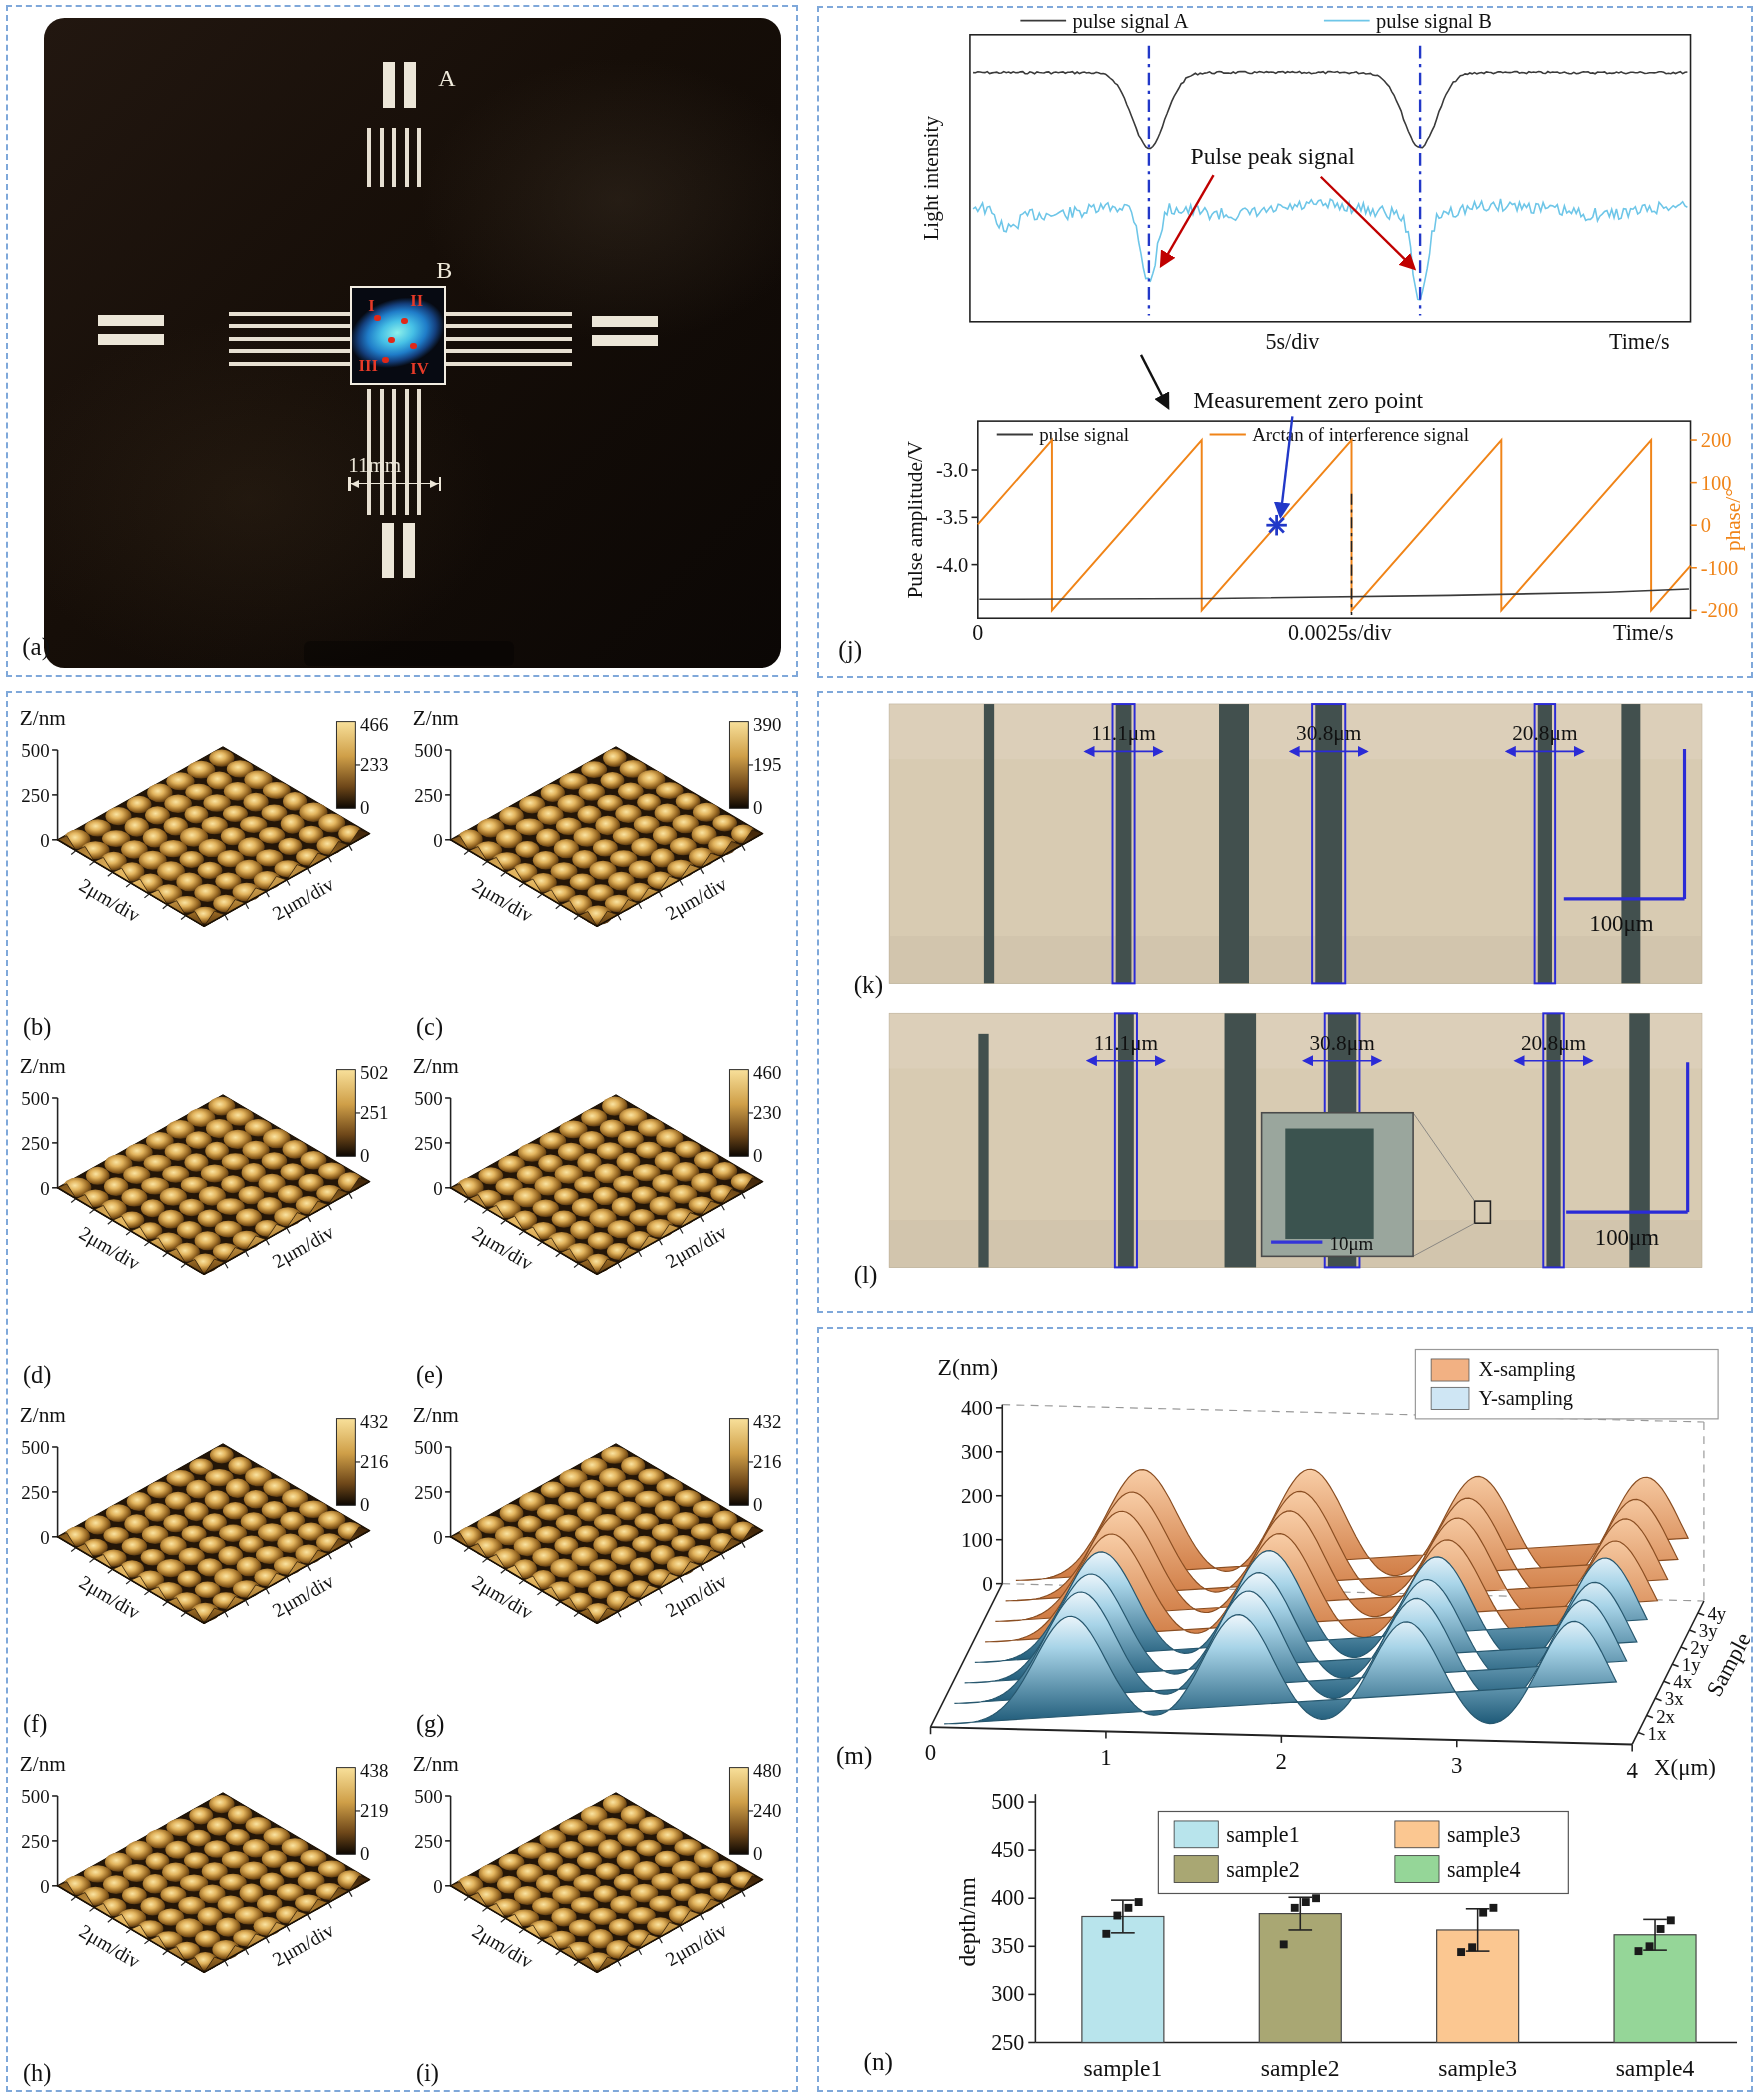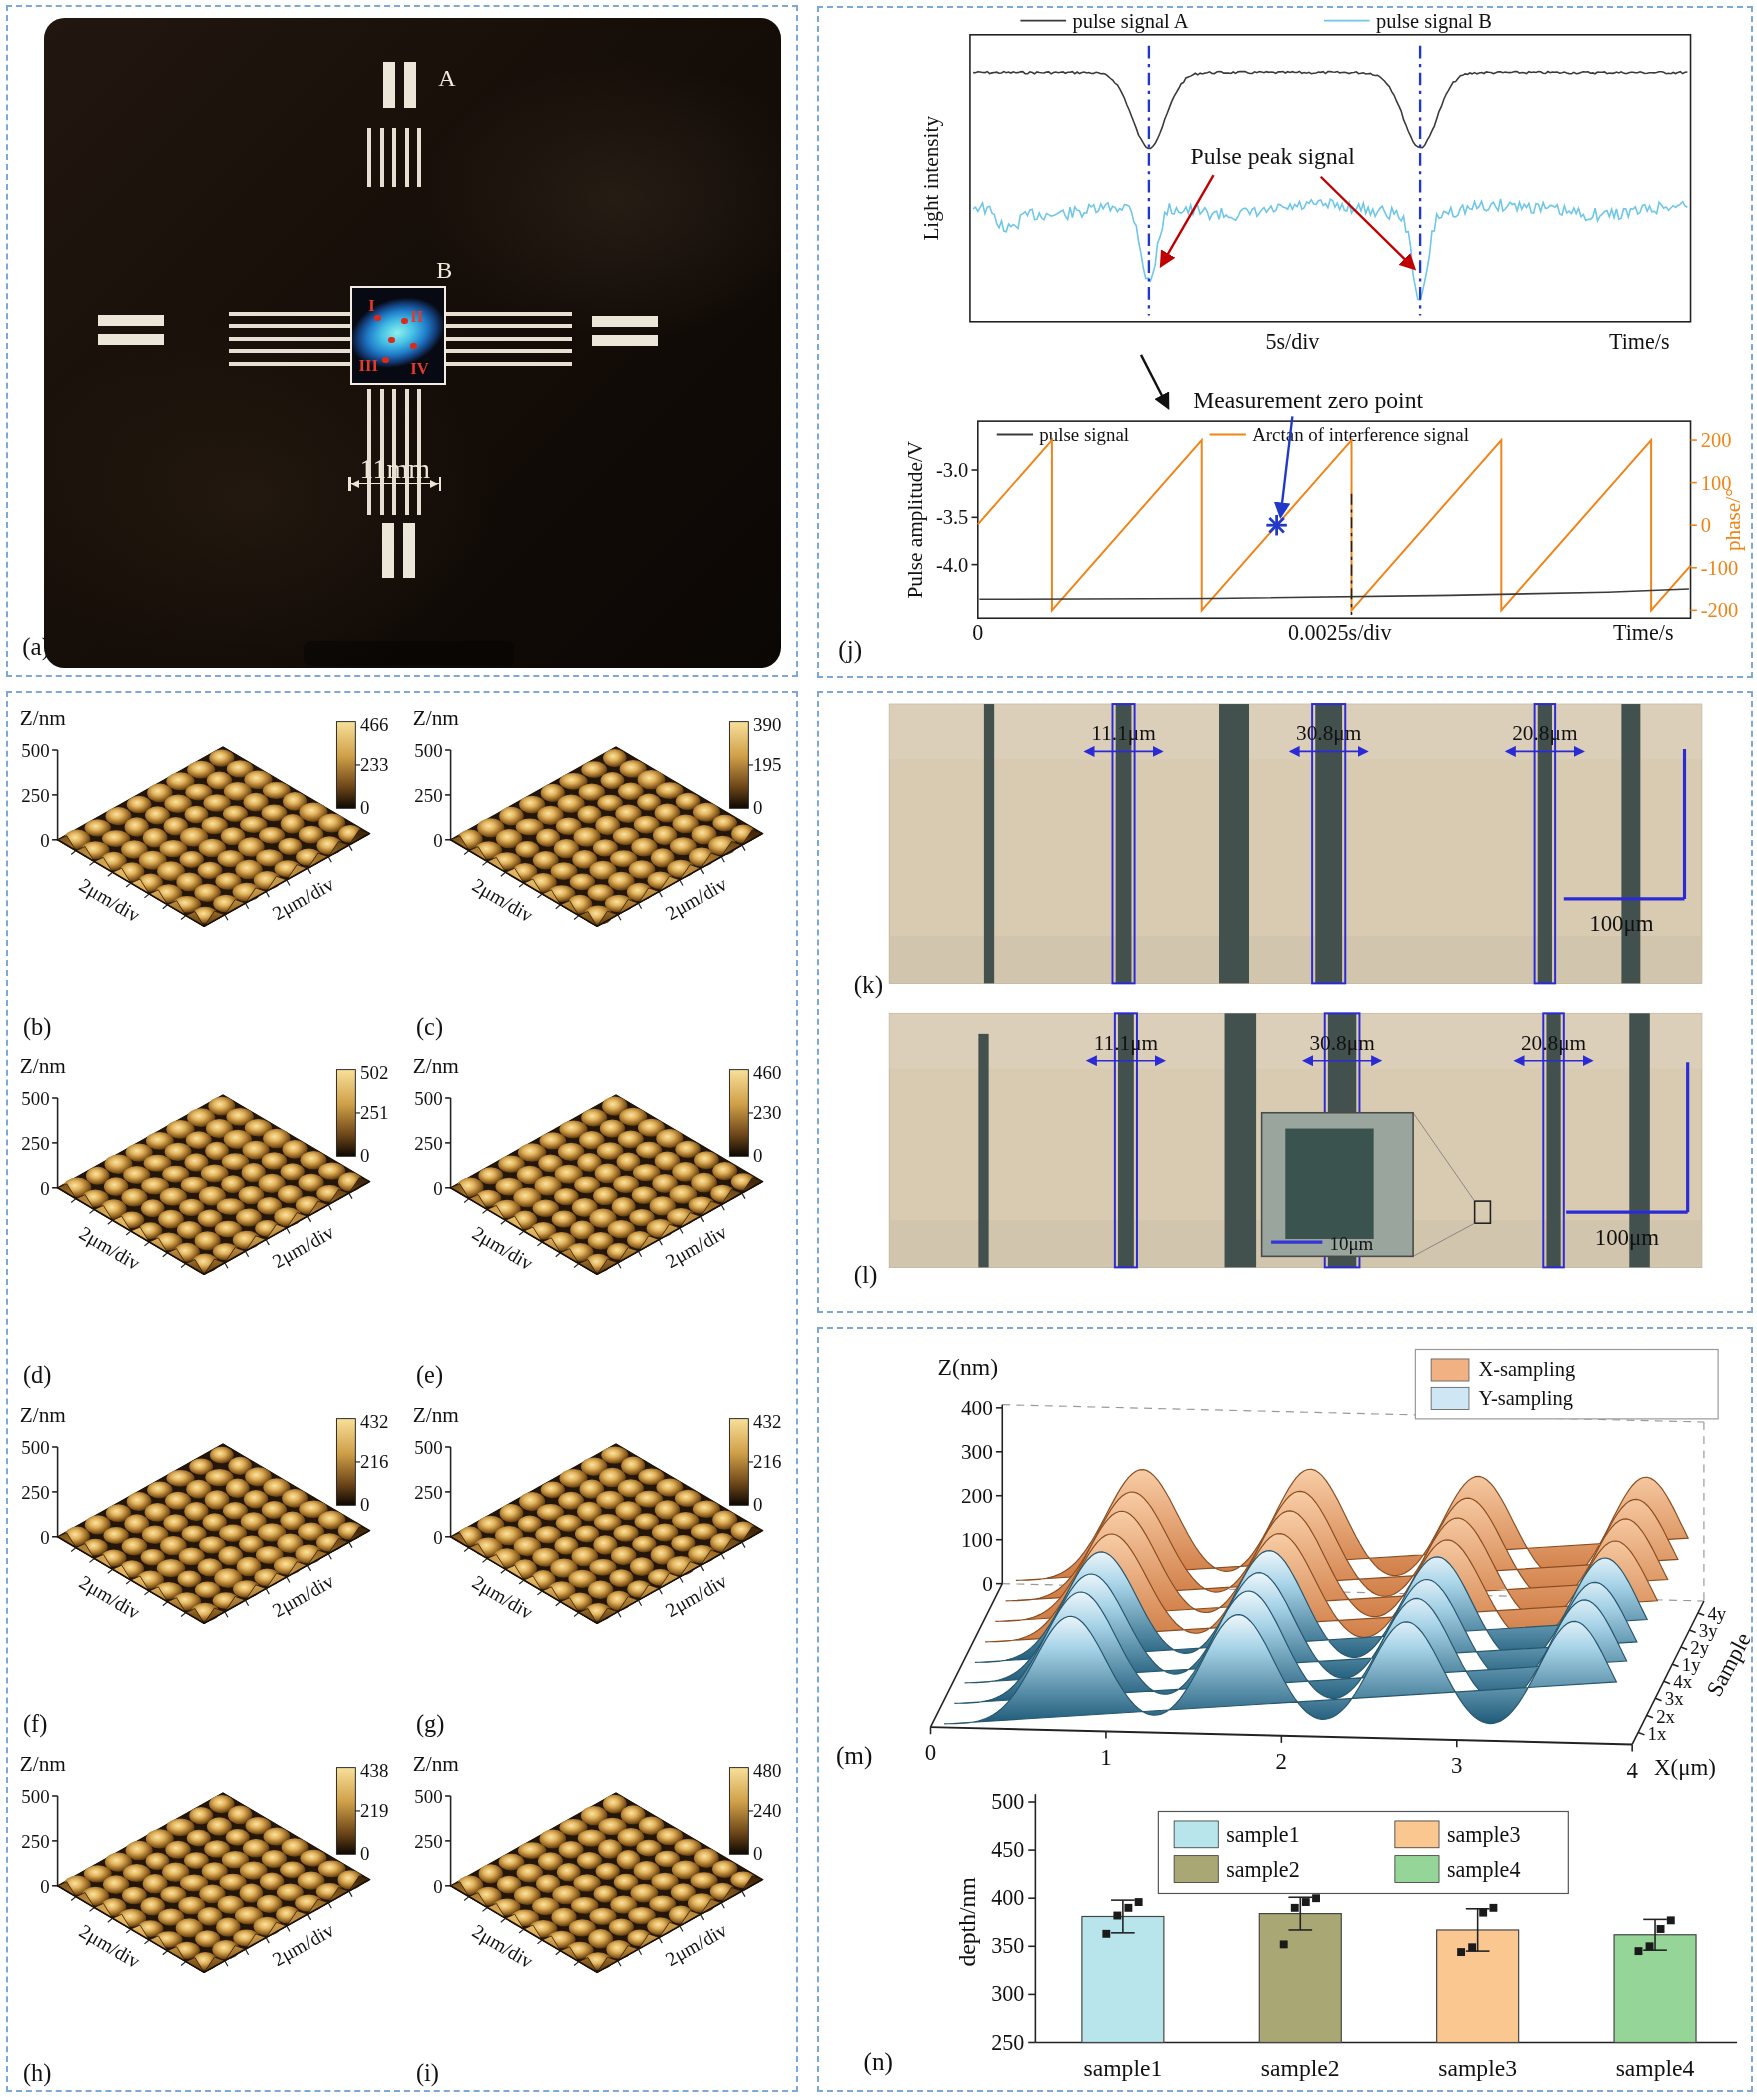--- a/index.html
+++ b/index.html
@@ -21,21 +21,21 @@
   .combH{position:absolute;background:repeating-linear-gradient(0deg,#e7e0d2 0 4px,transparent 4px 12.6px)}
   .photo-letter{position:absolute;color:#efeadb;font-size:24px}
   #inset{position:absolute;left:306px;top:268px;width:96px;height:99px;border:2.4px solid #f2ede2;
     background:#070a12;overflow:hidden}
   #blob{position:absolute;left:-11px;top:1.6px;width:120px;height:95px;transform:rotate(-18deg);
     background:radial-gradient(55px 38px at 48% 45%,#8df0ea 0%,#46c0e6 30%,#1f7cc8 55%,#14407e 72%,rgba(8,16,40,0) 88%)}
   .rn{position:absolute;color:#e63a28;font-size:16.6px;font-weight:bold}
   .dot{position:absolute;width:6.3px;height:6.3px;border-radius:50%;background:#e02818}
   #stand{position:absolute;left:260px;top:623px;width:210px;height:25px;background:rgba(0,0,0,.33);border-radius:6.3px}
   #scale11{position:absolute;left:304px;top:435px;width:93px;height:38px}
-  #scale11 span{display:block;text-align:center;color:#ece6d8;font-size:28px}
+  #scale11 span{display:block;text-align:left;color:#ece6d8;font-size:21px}
   #scale11 .sline{position:absolute;left:0;right:0;top:30px;height:1.6px;background:#ece6d8}
   #scale11 .sbarL{position:absolute;left:0;top:24px;width:2.4px;height:14px;background:#ece6d8}
   #scale11 .sbarR{position:absolute;right:0;top:24px;width:2.4px;height:14px;background:#ece6d8}
   #scale11 .sarrL{position:absolute;left:3.2px;top:27px;width:0;height:0;
     border-top:4px solid transparent;border-bottom:4px solid transparent;border-right:8.7px solid #ece6d8}
   #scale11 .sarrR{position:absolute;right:3.2px;top:27px;width:0;height:0;
     border-top:4px solid transparent;border-bottom:4px solid transparent;border-left:8.7px solid #ece6d8}
   
   #boxA{left:6.3px;top:4.7px;width:792px;height:672px}
   #boxJ{left:817px;top:6px;width:936px;height:672px}
@@ -73,21 +73,21 @@
       <div class="photo-letter" style="left:392px;top:239px">B</div>
 
       <div id="inset">
         <div id="blob"></div>
         <div class="dot" style="left:22px;top:27px"></div>
         <div class="dot" style="left:49px;top:30px"></div>
         <div class="dot" style="left:36px;top:49px"></div>
         <div class="dot" style="left:58px;top:55px"></div>
         <div class="dot" style="left:30px;top:69px"></div>
         <span class="rn" style="left:16px;top:8px">I</span>
-        <span class="rn" style="left:58px;top:19px">II</span>
+        <span class="rn" style="left:58px;top:3px">II</span>
         <span class="rn" style="left:6.3px;top:68px">III</span>
         <span class="rn" style="left:58px;top:71px">IV</span>
       </div>
 
       <div id="scale11">
         <span>11mm</span>
         <div class="sline"></div>
         <div class="sbarL"></div>
         <div class="sbarR"></div>
         <div class="sarrL"></div>

